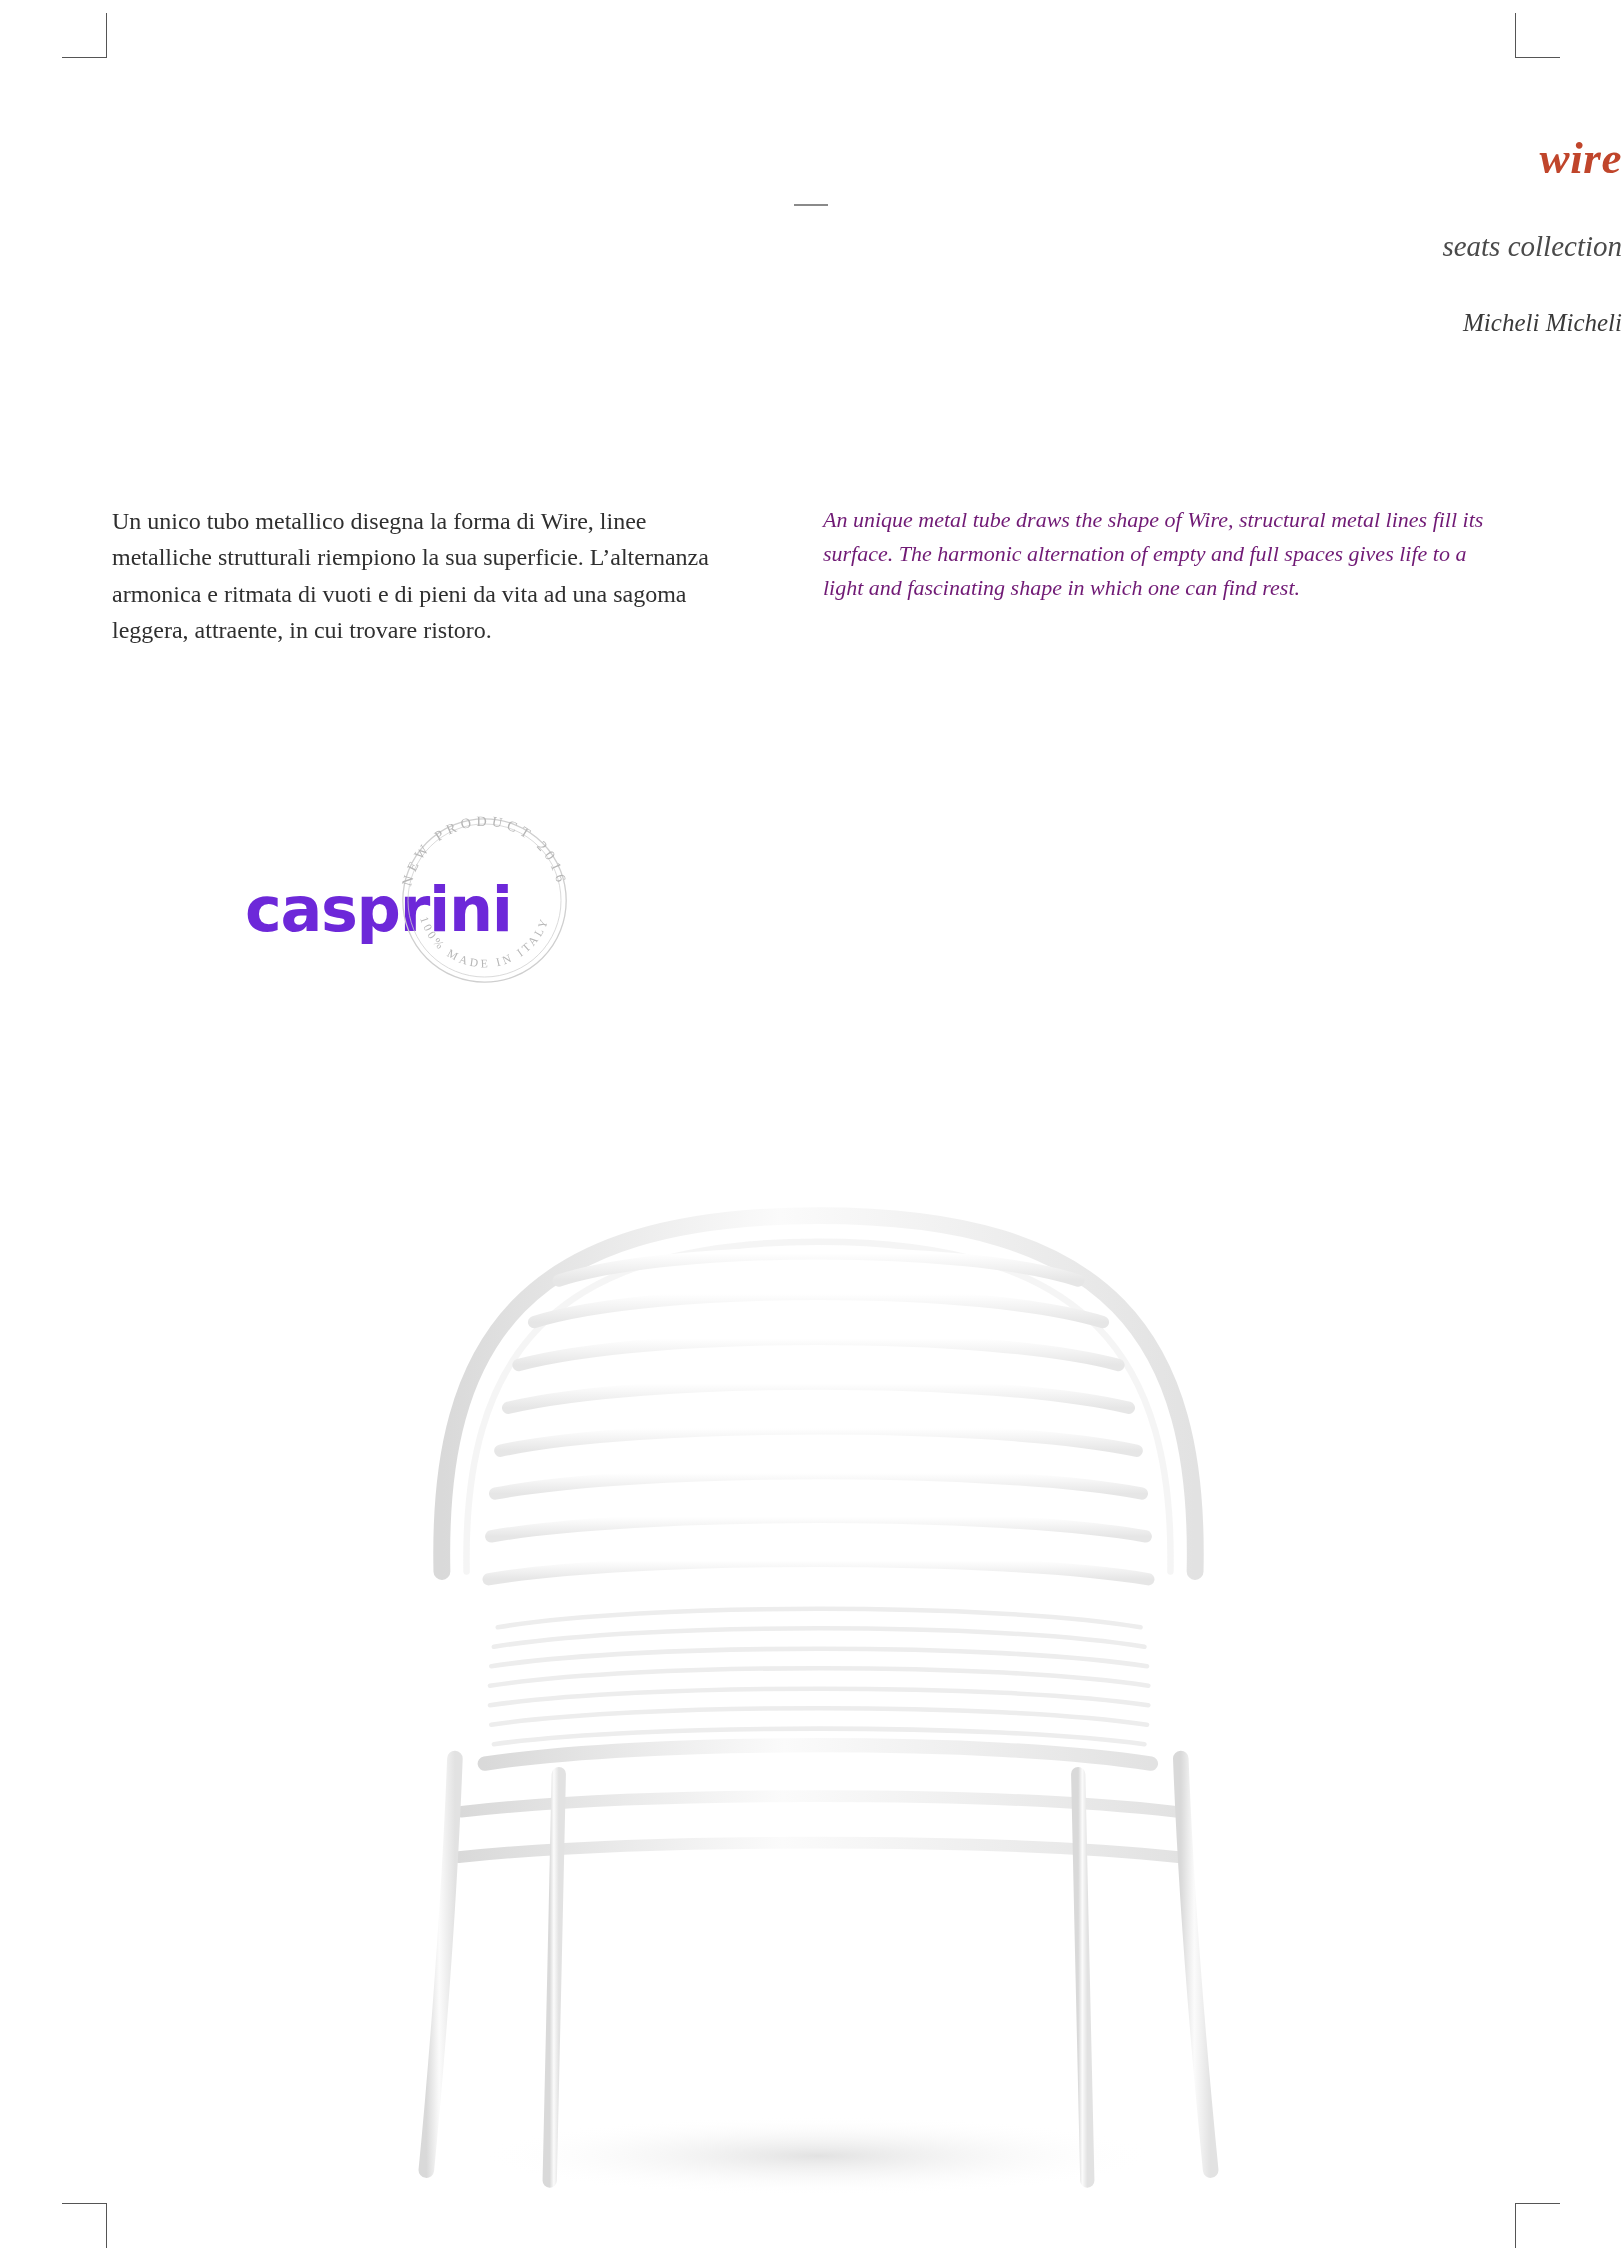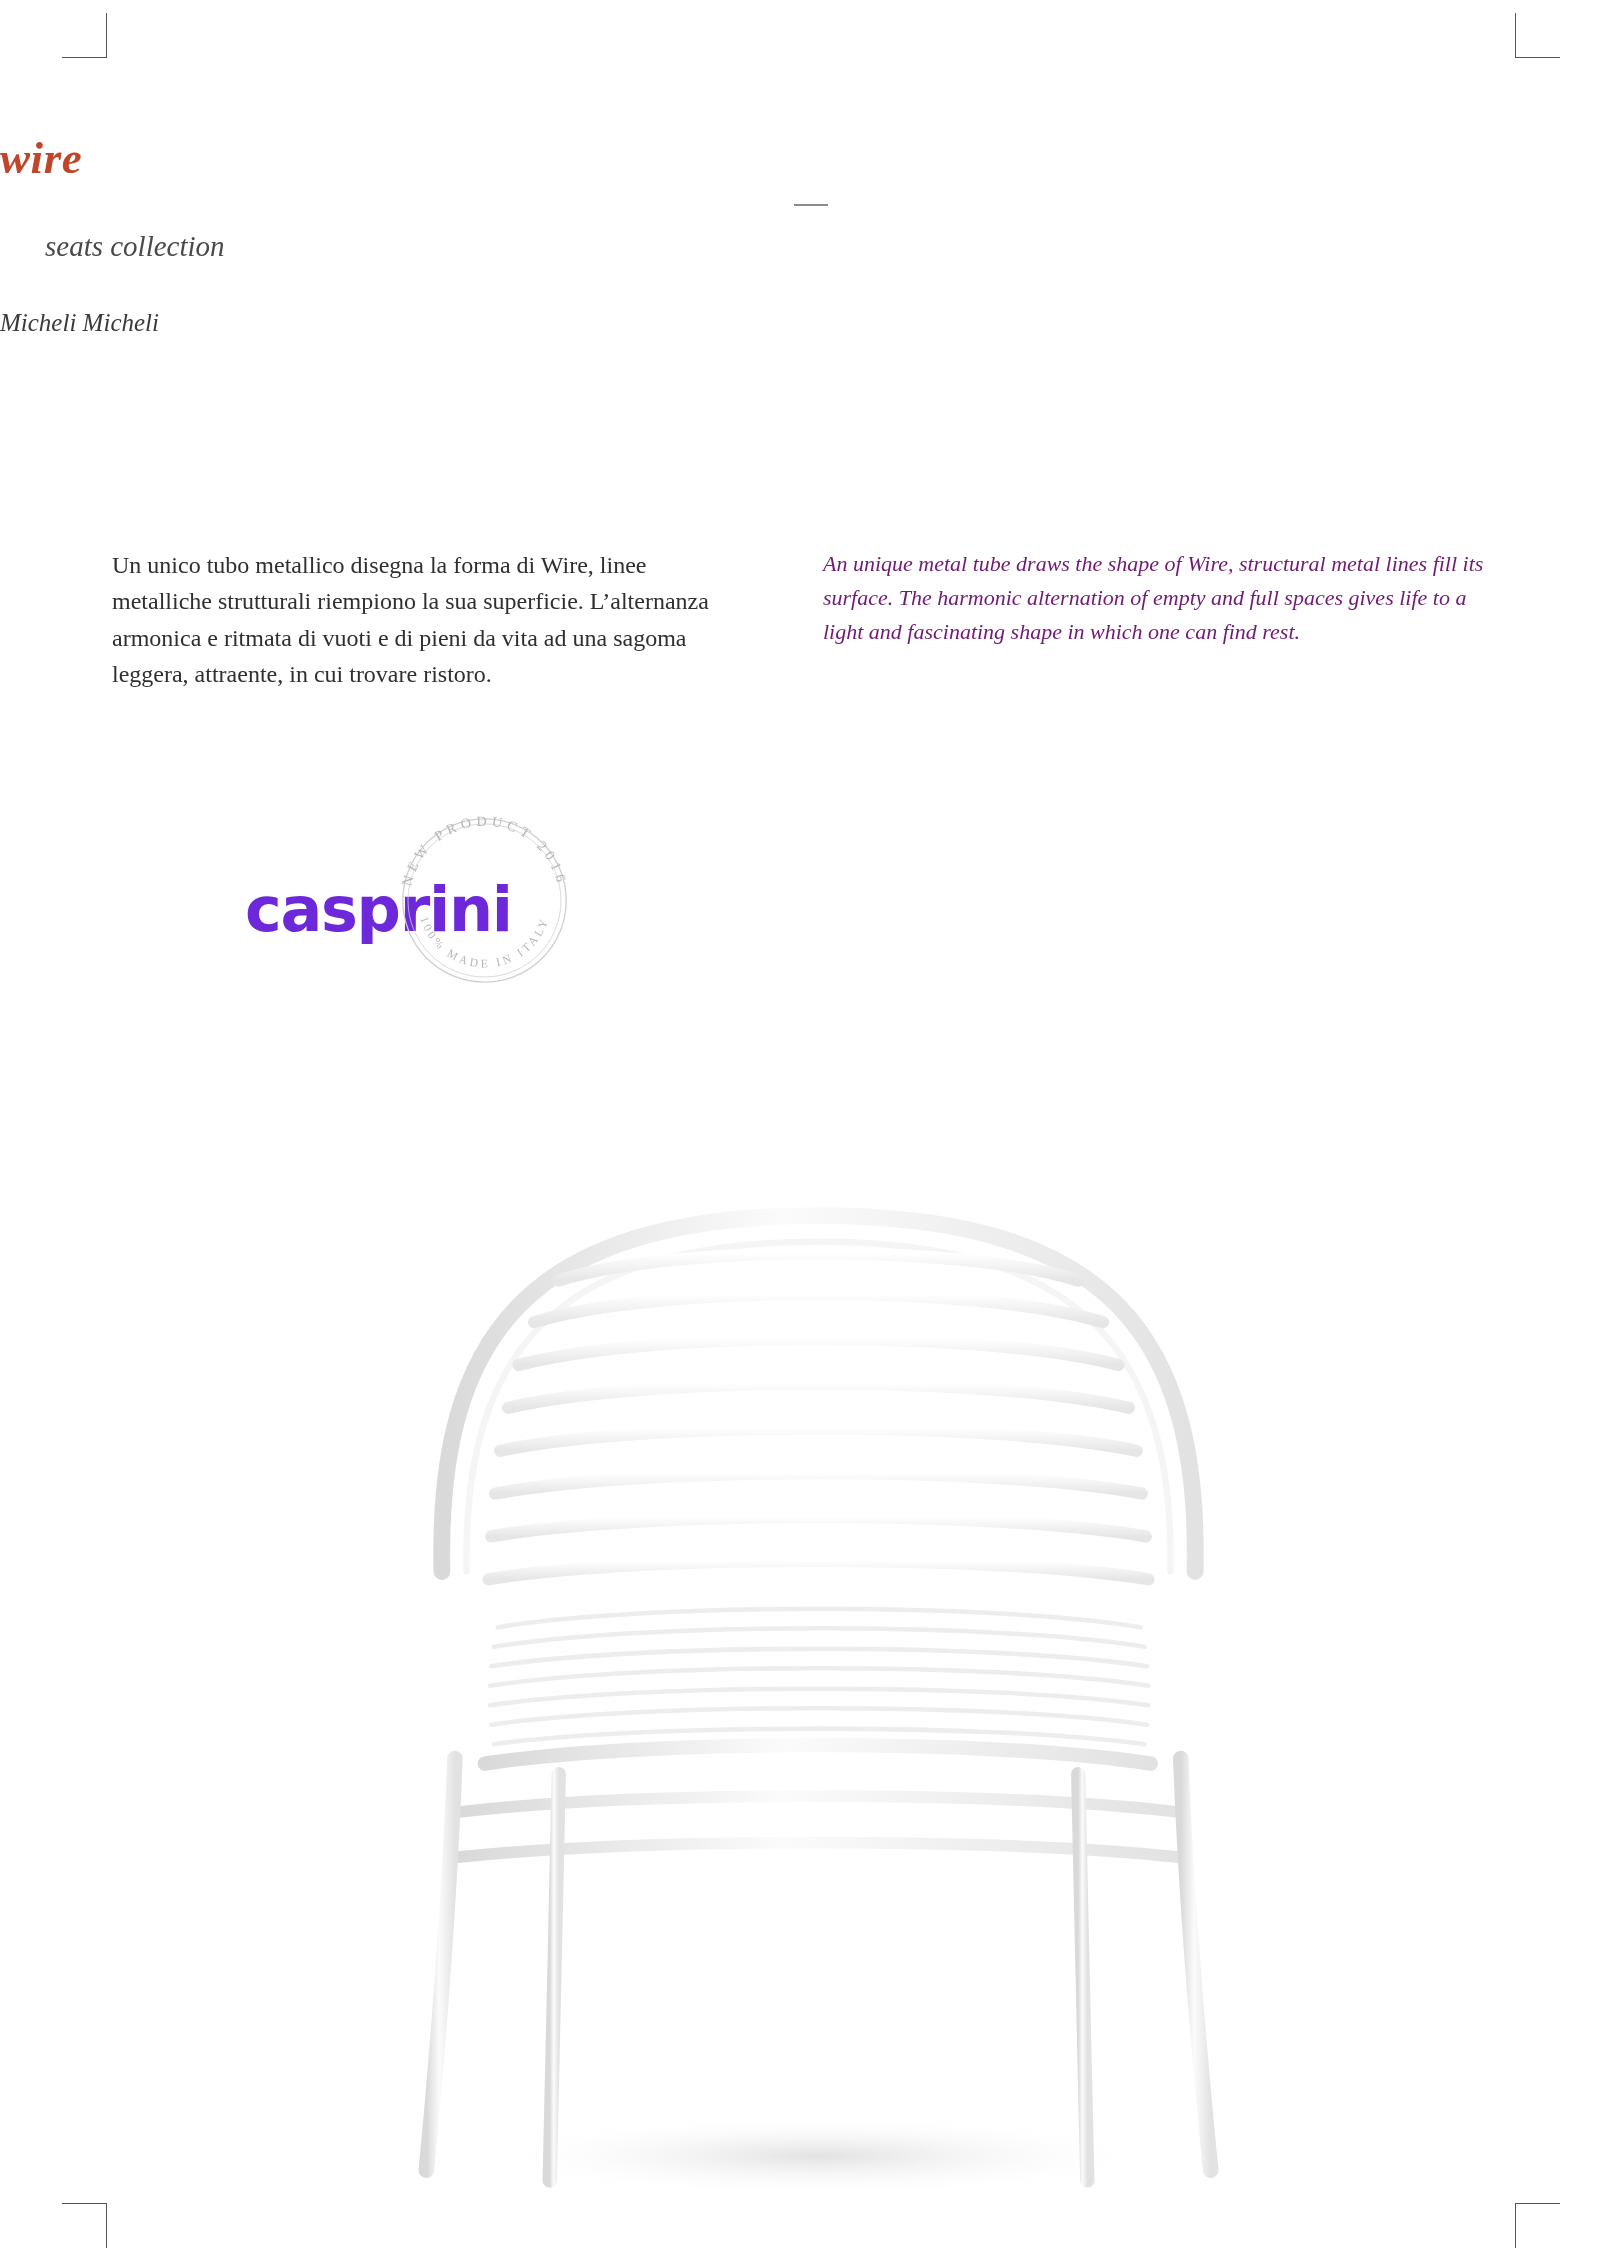--- a/index.html
+++ b/index.html
@@ -42,21 +42,21 @@
   .crop-bl .h { right: 0; top: 0; }
   .crop-br .v { left: 0; bottom: 0; }
   .crop-br .h { left: 0; top: 0; }
 
   
   .header {
     position: absolute;
     left: 0;
     right: 0;
     top: 136px;
-    text-align: left;
+    text-align: right;
   }
   .title {
     font-family: "Liberation Serif", serif;
     font-style: italic;
     font-weight: 700;
     font-size: 45px;
     color: #c0452b;
     letter-spacing: 0.6px;
     line-height: 1;
   }
@@ -83,21 +83,21 @@
   .designer {
     font-size: 25px;
     font-style: italic;
     color: #3a3a3a;
     margin-top: 44px;
   }
 
   
   .desc {
     position: absolute;
-    top: 547px;
+    top: 503px;
   }
   .desc-it {
     left: 112px;
     width: 617px;
     font-size: 24px;
     line-height: 1.52;
     color: #2f2f2f;
   }
   .desc-en {
     left: 823px;

